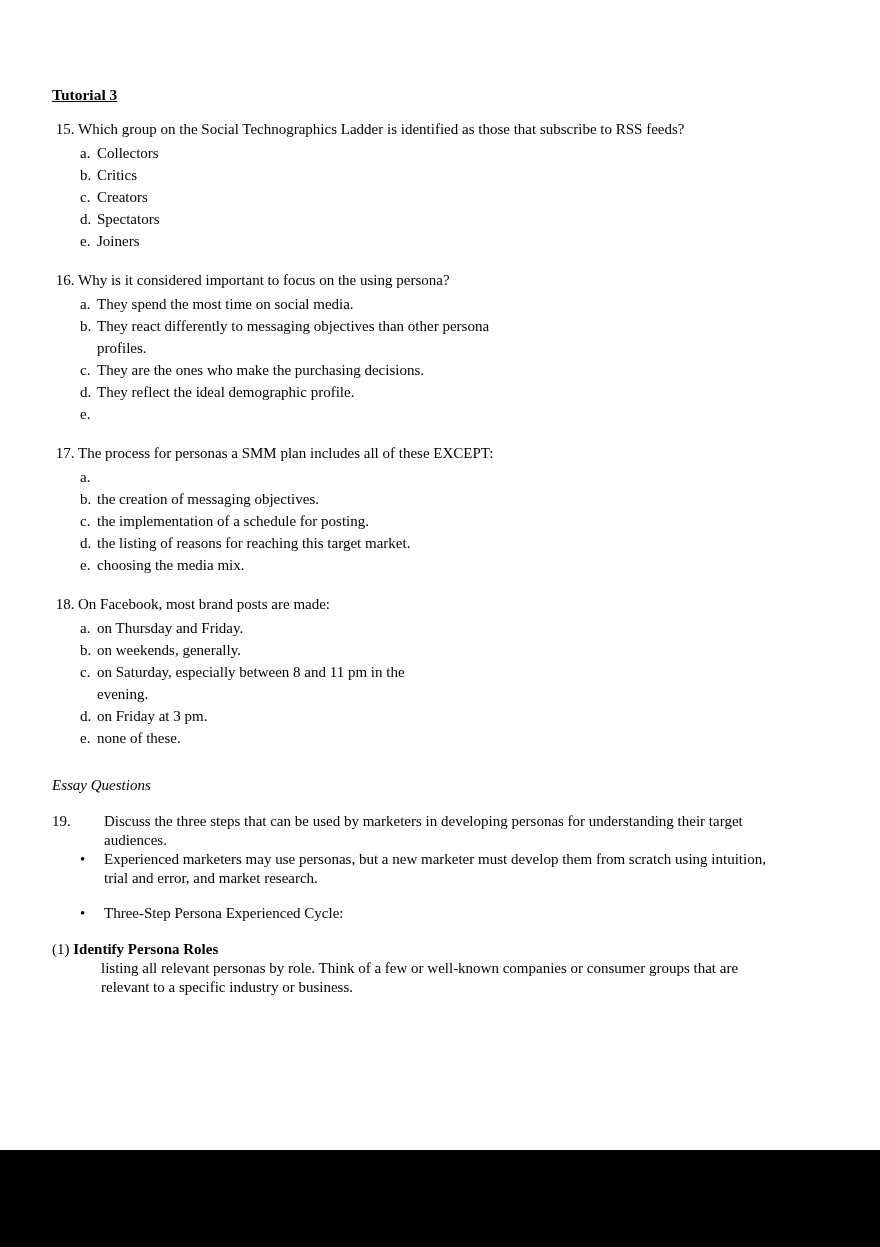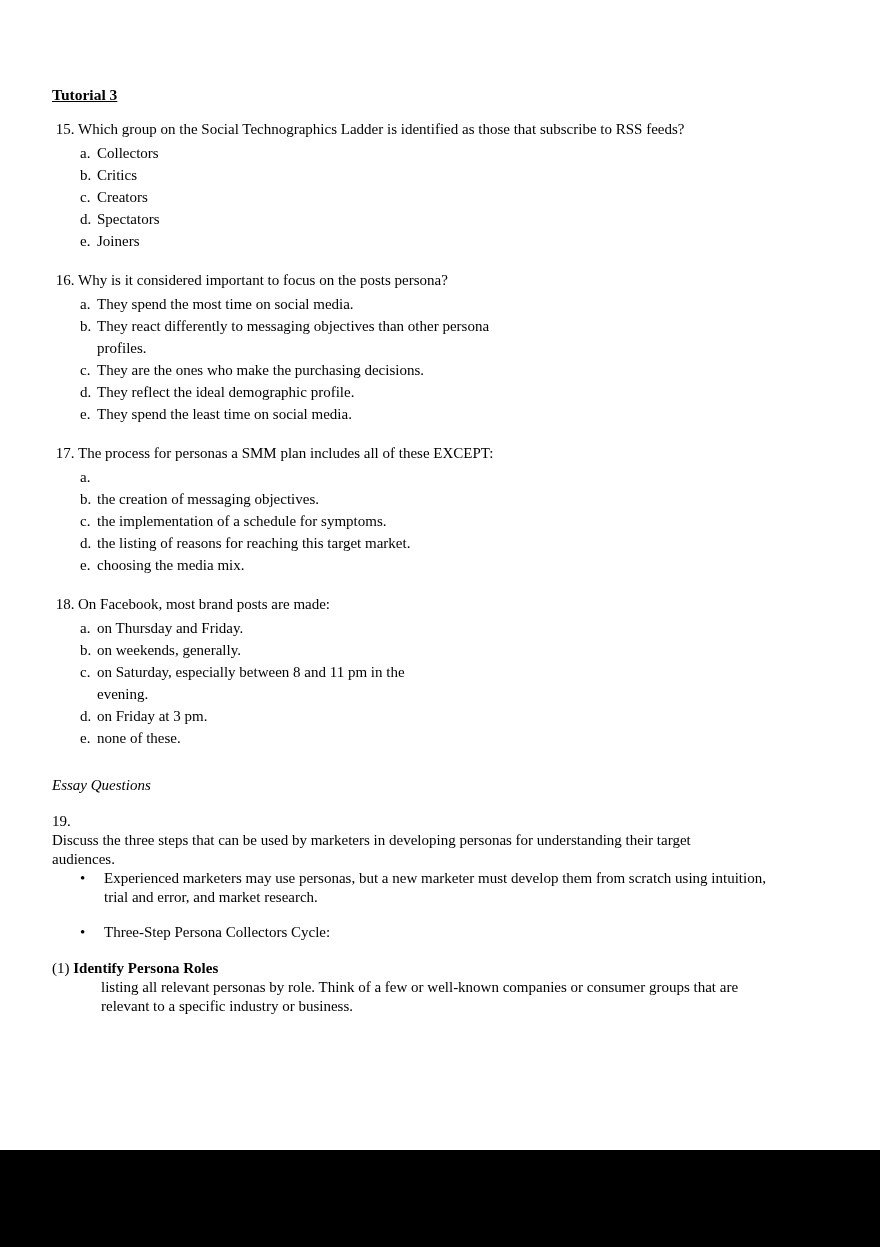--- a/index.html
+++ b/index.html
@@ -33,21 +33,21 @@
     .option { display: flex; line-height: 22px; }
     .opt-letter { flex: none; width: 17px; }
     .opt-text { white-space: pre-wrap; }
 
     .essay-heading {
       font-style: italic;
       line-height: 21px;
       margin-top: 26px;
       margin-bottom: 16px;
     }
-    .essay-q { display: flex; line-height: 19px; flex-direction: column; }
+    .essay-q { display: flex; line-height: 19px; }
     .essay-q-num { flex: none; width: 52px; }
     .essay-q-text { white-space: pre-wrap; }
 
     .bullet { display: flex; margin-left: 28px; line-height: 19px; }
     .bullet + .bullet, .bullet.spaced { margin-top: 16px; }
     .bullet-marker { flex: none; width: 24px; }
     .bullet-text { white-space: pre-wrap; }
 
     .step { margin-top: 17px; line-height: 19px; }
     .step-head { display: block; }
@@ -96,21 +96,21 @@
       <div class="option">
         <span class="opt-letter">e.</span>
         <span class="opt-text">Joiners</span>
       </div>
     </div>
   </div>
 
   <div class="question">
     <div class="q-head">
       <span class="q-num">16.</span>
-      <span class="q-text">Why is it considered important to focus on the posts persona?</span>
+      <span class="q-text">Why is it considered important to focus on the using persona?</span>
     </div>
     <div class="options">
       <div class="option">
         <span class="opt-letter">a.</span>
         <span class="opt-text">They spend the most time on social media.</span>
       </div>
       <div class="option">
         <span class="opt-letter">b.</span>
         <span class="opt-text">They react differently to messaging objectives than other persona
 profiles.</span>
@@ -118,41 +118,40 @@
       <div class="option">
         <span class="opt-letter">c.</span>
         <span class="opt-text">They are the ones who make the purchasing decisions.</span>
       </div>
       <div class="option">
         <span class="opt-letter">d.</span>
         <span class="opt-text">They reflect the ideal demographic profile.</span>
       </div>
       <div class="option">
         <span class="opt-letter">e.</span>
-        <span class="opt-text">They spend the least time on social media.</span>
       </div>
     </div>
   </div>
 
   <div class="question">
     <div class="q-head">
       <span class="q-num">17.</span>
       <span class="q-text">The process for personas a SMM plan includes all of these EXCEPT:</span>
     </div>
     <div class="options">
       <div class="option">
         <span class="opt-letter">a.</span>
       </div>
       <div class="option">
         <span class="opt-letter">b.</span>
         <span class="opt-text">the creation of messaging objectives.</span>
       </div>
       <div class="option">
         <span class="opt-letter">c.</span>
-        <span class="opt-text">the implementation of a schedule for symptoms.</span>
+        <span class="opt-text">the implementation of a schedule for posting.</span>
       </div>
       <div class="option">
         <span class="opt-letter">d.</span>
         <span class="opt-text">the listing of reasons for reaching this target market.</span>
       </div>
       <div class="option">
         <span class="opt-letter">e.</span>
         <span class="opt-text">choosing the media mix.</span>
       </div>
     </div>
@@ -197,21 +196,21 @@
   </div>
 
   <div class="bullet">
     <span class="bullet-marker">•</span>
     <span class="bullet-text">Experienced marketers may use personas, but a new marketer must develop them from scratch using intuition,
 trial and error, and market research.</span>
   </div>
 
   <div class="bullet">
     <span class="bullet-marker">•</span>
-    <span class="bullet-text">Three-Step Persona Collectors Cycle:</span>
+    <span class="bullet-text">Three-Step Persona Experienced Cycle:</span>
   </div>
 
   <div class="step">
     <div class="step-head">
       <span class="step-num">(1) </span><span class="step-title">Identify Persona Roles</span>
     </div>
     <div class="step-body">listing all relevant personas by role. Think of a few or well-known companies or consumer groups that are
 relevant to a specific industry or business.</div>
   </div>
 

